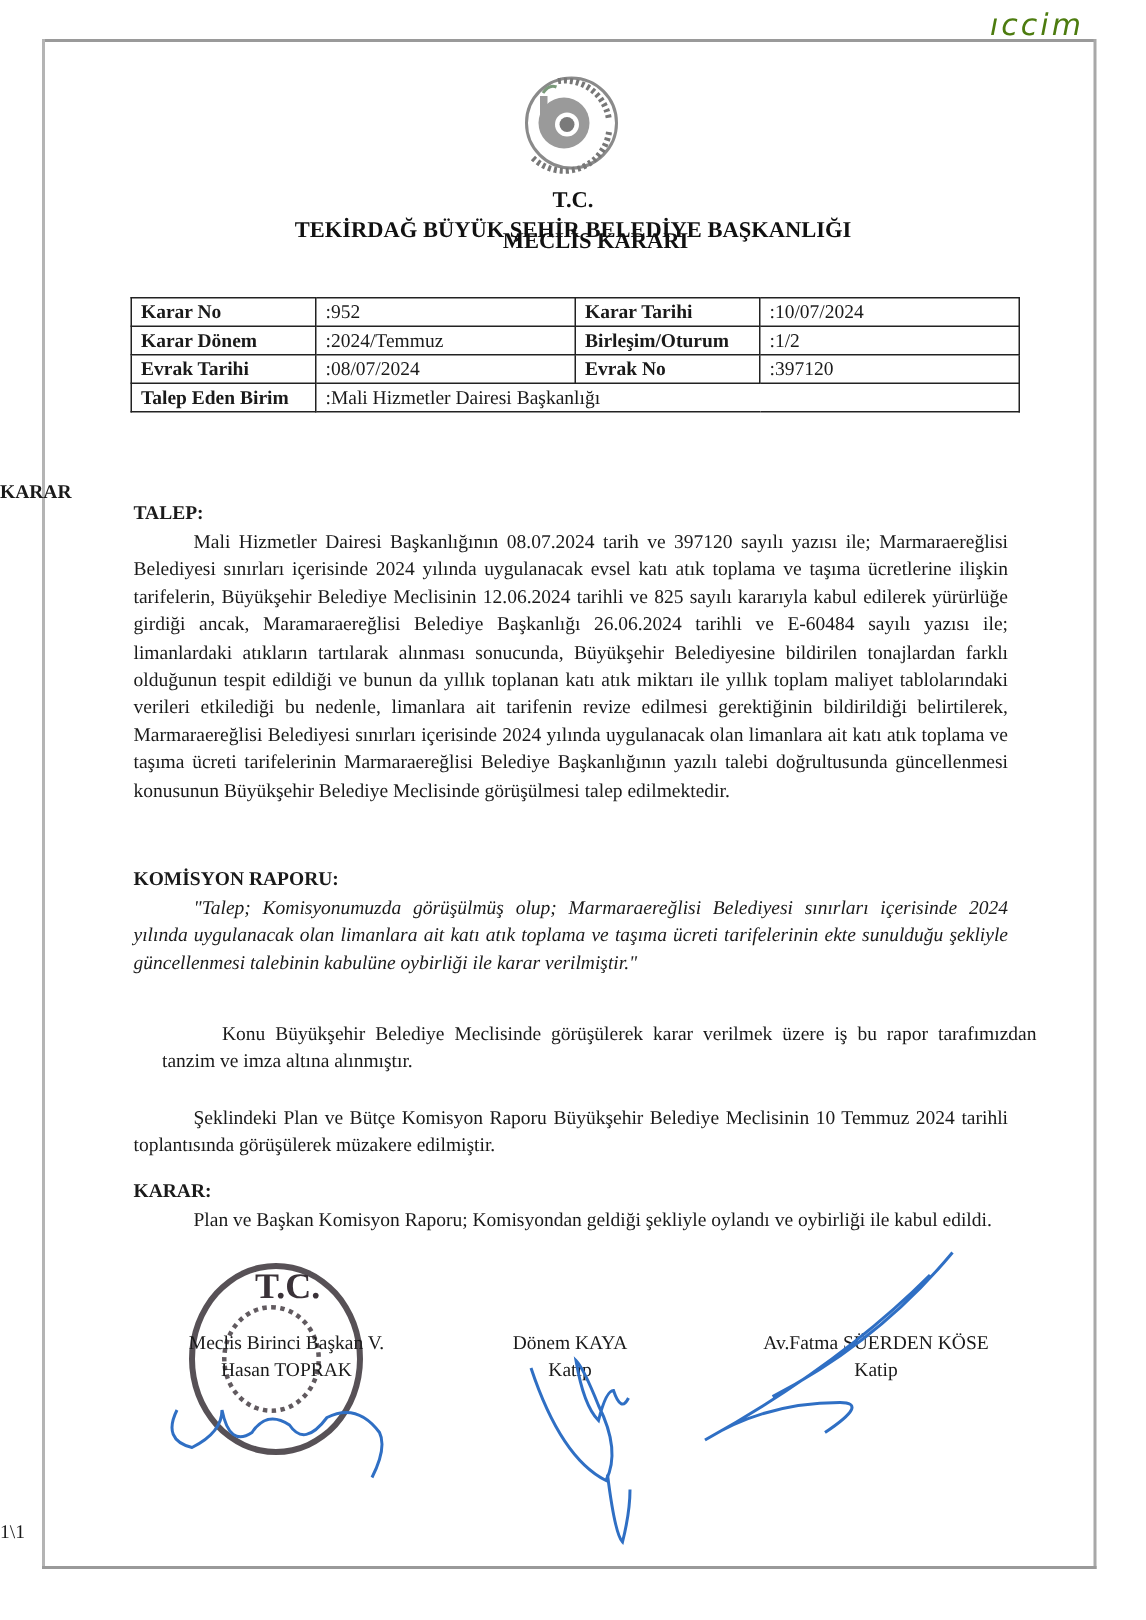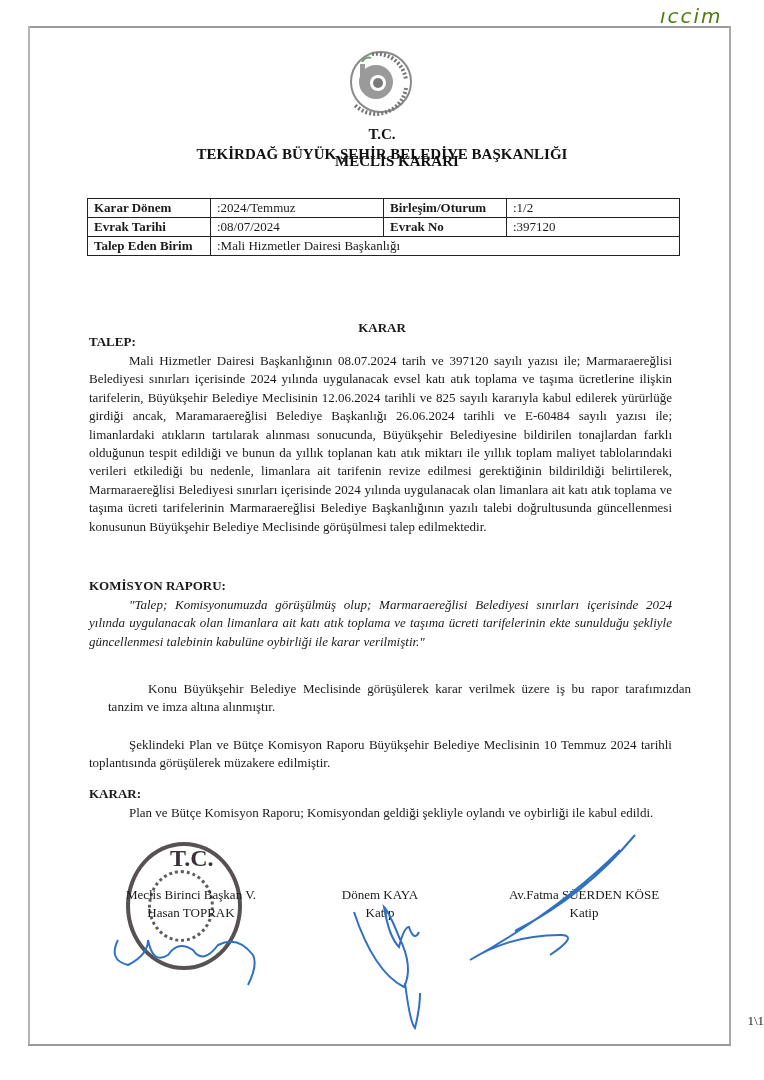--- a/index.html
+++ b/index.html
@@ -19,32 +19,32 @@
   .head.tc { top: 126px; }
   .head.org { top: 146px; }
   .head.title { top: 153px; margin-left: 15px; }
 
   table.meta { position: absolute; left: 87px; top: 198px; width: 593px; border-collapse: collapse; font-size: 13px; }
   table.meta td { border: 1px solid #222; padding: 0 6px; height: 18px; line-height: 18px; white-space: nowrap; }
   table.meta td.lbl { font-weight: bold; width: 110px; }
   table.meta td.val { width: 160px; }
   table.meta td.lbl2 { font-weight: bold; width: 110px; }
 
-  .section-center { position: absolute; left: 0; width: 764px; text-align: center; font-weight: bold; font-size: 13px; top: 320px; }
+  .section-center { position: absolute; left: 0; width: 764px; font-weight: bold; font-size: 13px; top: 320px; }
   .sec-h { position: absolute; left: 89px; font-weight: bold; font-size: 13px; }
   .para { position: absolute; left: 89px; width: 583px; font-size: 13px; line-height: 18.4px; text-align: justify; }
   .para .indent { display: inline-block; width: 40px; }
   .italic { font-style: italic; }
 
   .sig { position: absolute; text-align: center; font-size: 13px; line-height: 18px; }
   .stamp { position: absolute; left: 126px; top: 842px; width: 108px; height: 120px; border-radius: 50%; border: 4px solid #3a3238; opacity: 0.85; }
   .stamp-inner { position: absolute; left: 148px; top: 870px; width: 60px; height: 66px; border-radius: 50%; border: 3px dotted #3a3238; opacity: 0.8; }
   .stamp-tc { position: absolute; left: 170px; top: 845px; font-weight: bold; font-size: 24px; color: #3a3238; }
   svg.scribble { position: absolute; left: 0; top: 0; pointer-events: none; }
-  .page-num { position: absolute; left: 0; width: 764px; text-align: right; top: 1013px; font-size: 13px; }
+  .page-num { position: absolute; left: 0; width: 764px; text-align: left; top: 1013px; font-size: 13px; }
 </style>
 </head>
 <body>
 
 <div class="frame-top"></div>
 <div class="frame-left"></div>
 <div class="frame-right"></div>
 <div class="frame-bottom"></div>
 <div class="handwritten-mark">ıccim</div>
 
@@ -58,20 +58,26 @@
   <path d="M36 10 a30 30 0 0 1 34 26" fill="none" stroke="#777" stroke-width="4" stroke-dasharray="2 2"></path>
   <path d="M70 44 a30 30 0 0 1 -52 16" fill="none" stroke="#777" stroke-width="4" stroke-dasharray="2 2"></path>
 </svg>
 
 <div class="head tc">T.C.</div>
 <div class="head org">TEKİRDAĞ BÜYÜK ŞEHİR BELEDİYE BAŞKANLIĞI</div>
 <div class="head title">MECLİS KARARI</div>
 
 <table class="meta">
   <tbody>
+      <tr>
+    <td class="lbl">Karar No</td>
+    <td class="val">:952</td>
+    <td class="lbl2">Karar Tarihi</td>
+    <td>:10/07/2024</td>
+  </tr>
   <tr>
     <td class="lbl">Karar Dönem</td>
     <td class="val">:2024/Temmuz</td>
     <td class="lbl2">Birleşim/Oturum</td>
     <td>:1/2</td>
   </tr>
   <tr>
     <td class="lbl">Evrak Tarihi</td>
     <td class="val">:08/07/2024</td>
     <td class="lbl2">Evrak No</td>
@@ -89,21 +95,21 @@
 <div class="para" style="top:352px;"><span class="indent"></span><span>Mali Hizmetler Dairesi Başkanlığının 08.07.2024 tarih ve 397120 sayılı yazısı ile; Marmaraereğlisi Belediyesi sınırları içerisinde 2024 yılında uygulanacak evsel katı atık toplama ve taşıma ücretlerine ilişkin tarifelerin, Büyükşehir Belediye Meclisinin 12.06.2024 tarihli ve 825 sayılı kararıyla kabul edilerek yürürlüğe girdiği ancak, Maramaraereğlisi Belediye Başkanlığı 26.06.2024 tarihli ve E-60484 sayılı yazısı ile; limanlardaki atıkların tartılarak alınması sonucunda, Büyükşehir Belediyesine bildirilen tonajlardan farklı olduğunun tespit edildiği ve bunun da yıllık toplanan katı atık miktarı ile yıllık toplam maliyet tablolarındaki verileri etkilediği bu nedenle, limanlara ait tarifenin revize edilmesi gerektiğinin bildirildiği belirtilerek, Marmaraereğlisi Belediyesi sınırları içerisinde 2024 yılında uygulanacak olan limanlara ait katı atık toplama ve taşıma ücreti tarifelerinin Marmaraereğlisi Belediye Başkanlığının yazılı talebi doğrultusunda güncellenmesi konusunun Büyükşehir Belediye Meclisinde görüşülmesi talep edilmektedir.</span></div>
 
 <div class="sec-h" style="top:578px;text-align:right;">KOMİSYON RAPORU:</div>
 <div class="para italic" style="top:596px;"><span class="indent"></span><span>"Talep; Komisyonumuzda görüşülmüş olup; Marmaraereğlisi Belediyesi sınırları içerisinde 2024 yılında uygulanacak olan limanlara ait katı atık toplama ve taşıma ücreti tarifelerinin ekte sunulduğu şekliyle güncellenmesi talebinin kabulüne oybirliği ile karar verilmiştir."</span></div>
 
 <div class="para" style="top:680px;margin-left:19px;"><span class="indent"></span><span>Konu Büyükşehir Belediye Meclisinde görüşülerek karar verilmek üzere iş bu rapor tarafımızdan tanzim ve imza altına alınmıştır.</span></div>
 
 <div class="para" style="top:736px;"><span class="indent"></span><span>Şeklindeki Plan ve Bütçe Komisyon Raporu Büyükşehir Belediye Meclisinin 10 Temmuz 2024 tarihli toplantısında görüşülerek müzakere edilmiştir.</span></div>
 
 <div class="sec-h" style="top:786px;">KARAR:</div>
-<div class="para" style="top:804px;"><span class="indent"></span><span>Plan ve Bütçe Komisyon Raporu; Komisyondan geldiği şekliyle oylandı ve oybirliği ile kabul edildi.</span></div>
+<div class="para" style="top:804px;"><span class="indent"></span><span>Plan ve Başkan Komisyon Raporu; Komisyondan geldiği şekliyle oylandı ve oybirliği ile kabul edildi.</span></div>
 
 <div class="stamp"></div>
 <div class="stamp-inner"></div>
 <div class="stamp-tc">T.C.</div>
 
 <div class="sig" style="left:96px; top:886px; width:190px;">
   <div>Meclis Birinci Başkan V.</div>
   <div>Hasan TOPRAK</div>
 </div>
 <div class="sig" style="left:320px; top:886px; width:120px;">

